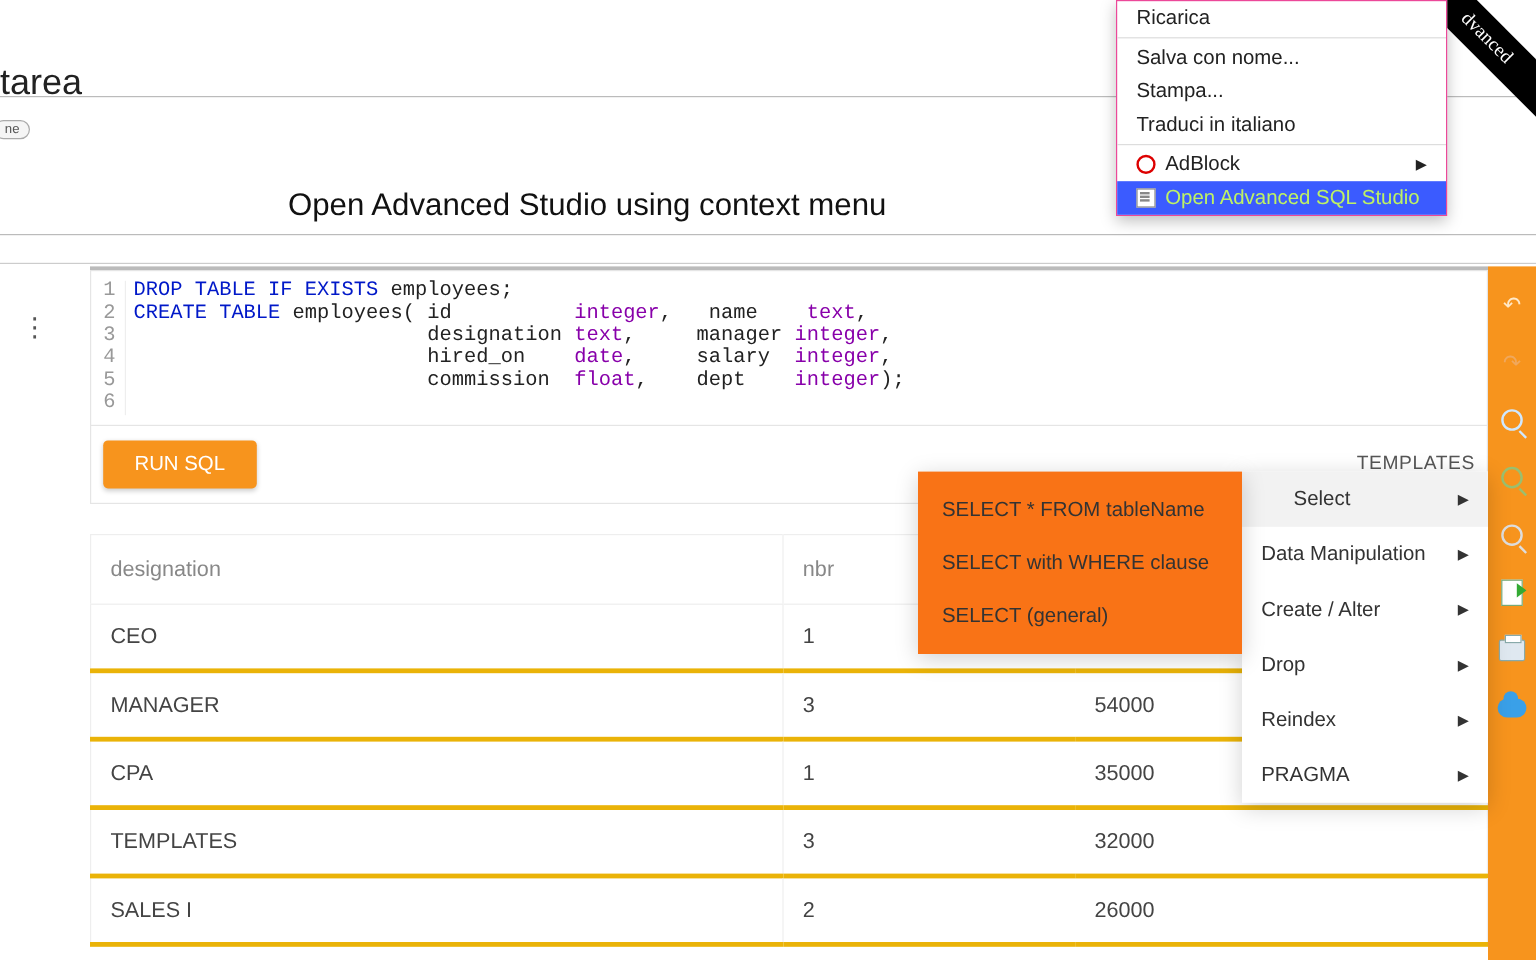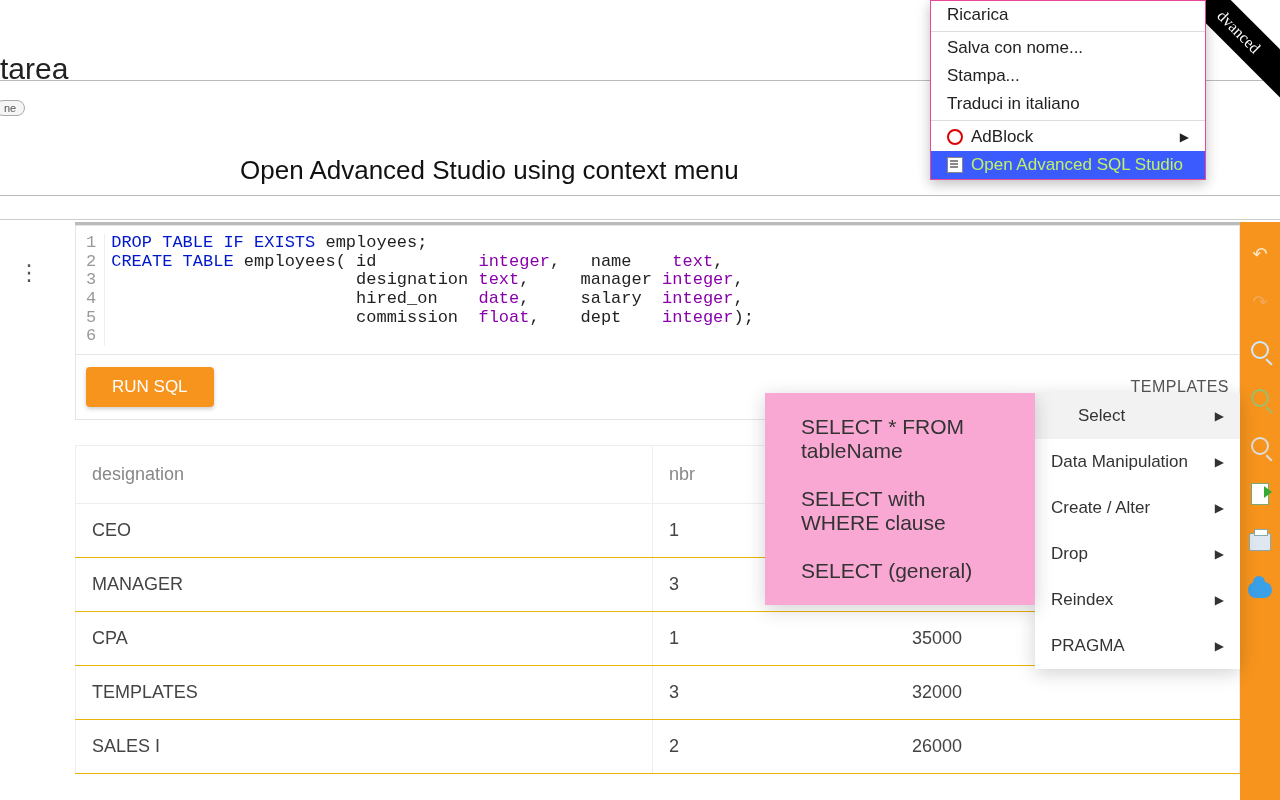--- a/index.html
+++ b/index.html
@@ -157,21 +157,21 @@
   }
   .results th {
     text-align: left;
     font-weight: normal;
     color: #888;
     padding: 18px 16px;
     border-bottom: 1px solid #eee;
   }
   .results td {
     padding: 16px 16px;
-    border-bottom: 1px solid #eab308;
+    border-bottom: 4px solid #eab308;
   }
   .results th:nth-child(2),.results td:nth-child(2){ border-left:1px solid #eee;}
   
   .templates-menu {
     position: absolute;
     top: 393px; right: 40px;
     width: 205px;
     background: #fff;
     box-shadow: 0 4px 18px rgba(0,0,0,0.18);
     font-size: 17px;
@@ -182,25 +182,25 @@
     display:flex;align-items:center;
     cursor: pointer;
     color: #333;
   }
   .tm-item .arr { margin-left:auto; font-size:12px;}
   .tm-item.active { background: #f2f2f2; padding-left: 43px; }
   .templates-submenu {
     position: absolute;
     top: 393px; right: 245px;
     width: 270px;
-    background:#f9a8d4;
+    background:#f97316;
     box-shadow: 0 4px 18px rgba(0,0,0,0.18);
-    font-size:21px;
+    font-size:17px;
     z-index:50;
-    padding: 10px 16px;
+    padding: 10px 0;
   }
   .ts-item { padding: 12px 20px; cursor:pointer; color:#333;}
   
   .toolbar {
     position: absolute;
     top: 222px; right: 0; bottom: 0;
     width: 40px;
     background: #f7941d;
     display: flex;
     flex-direction: column;

